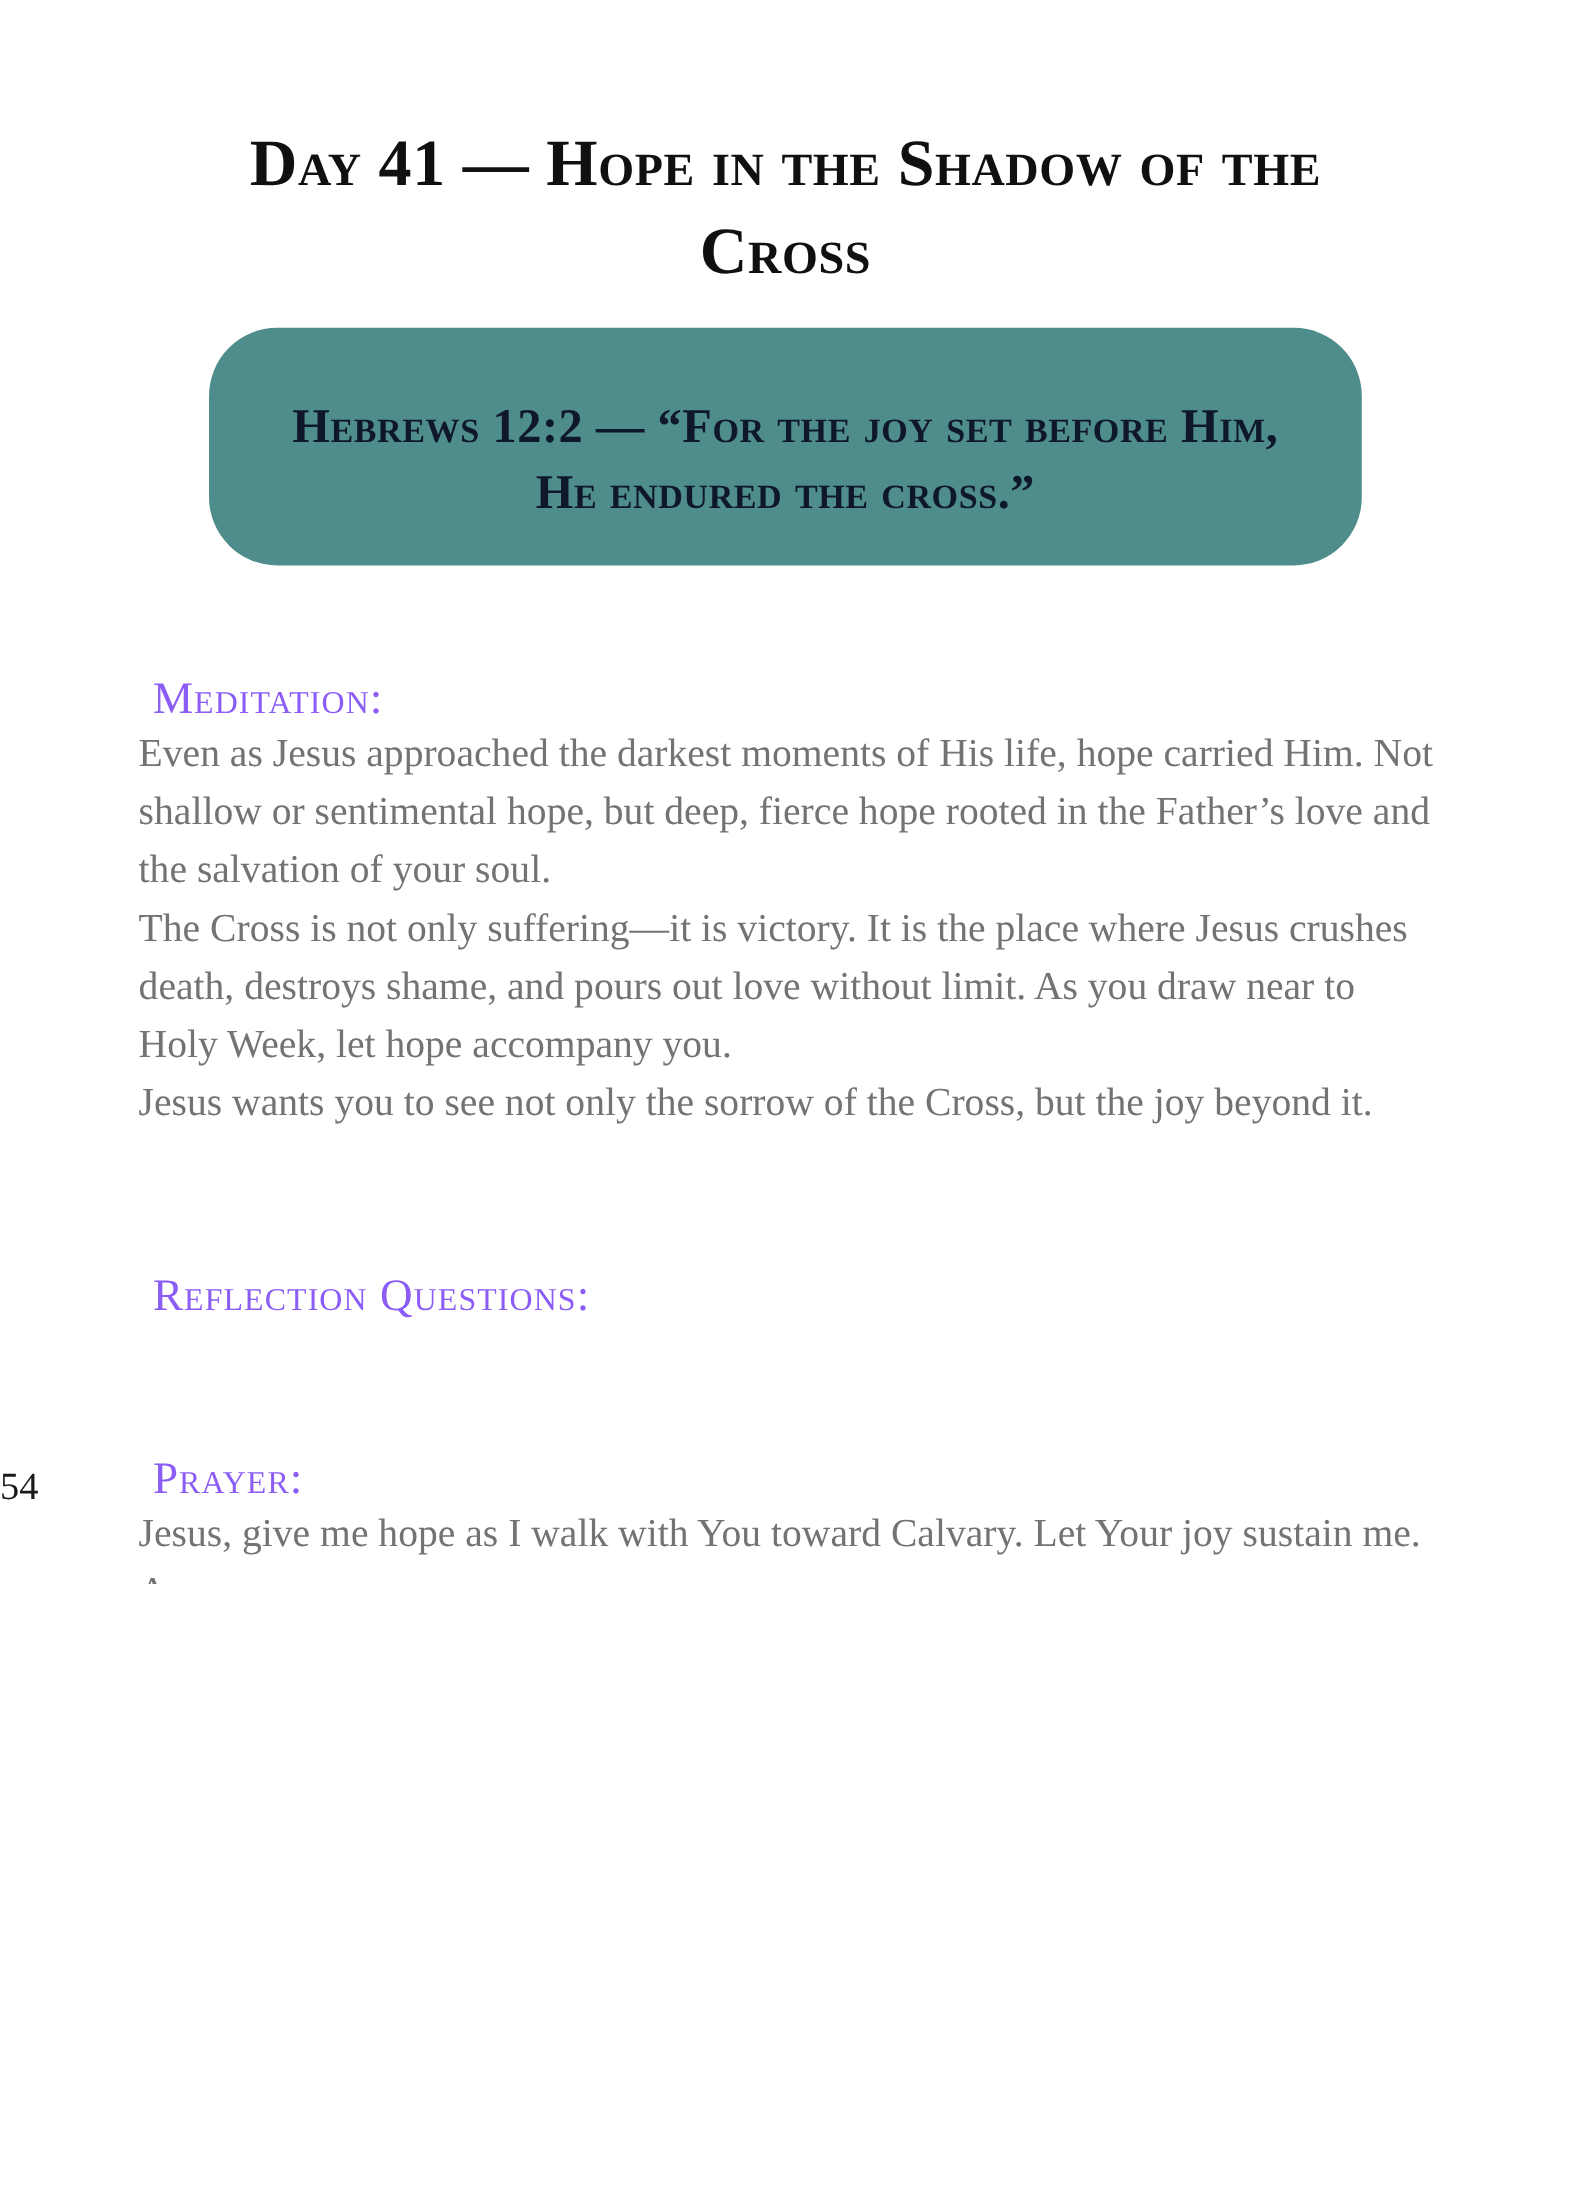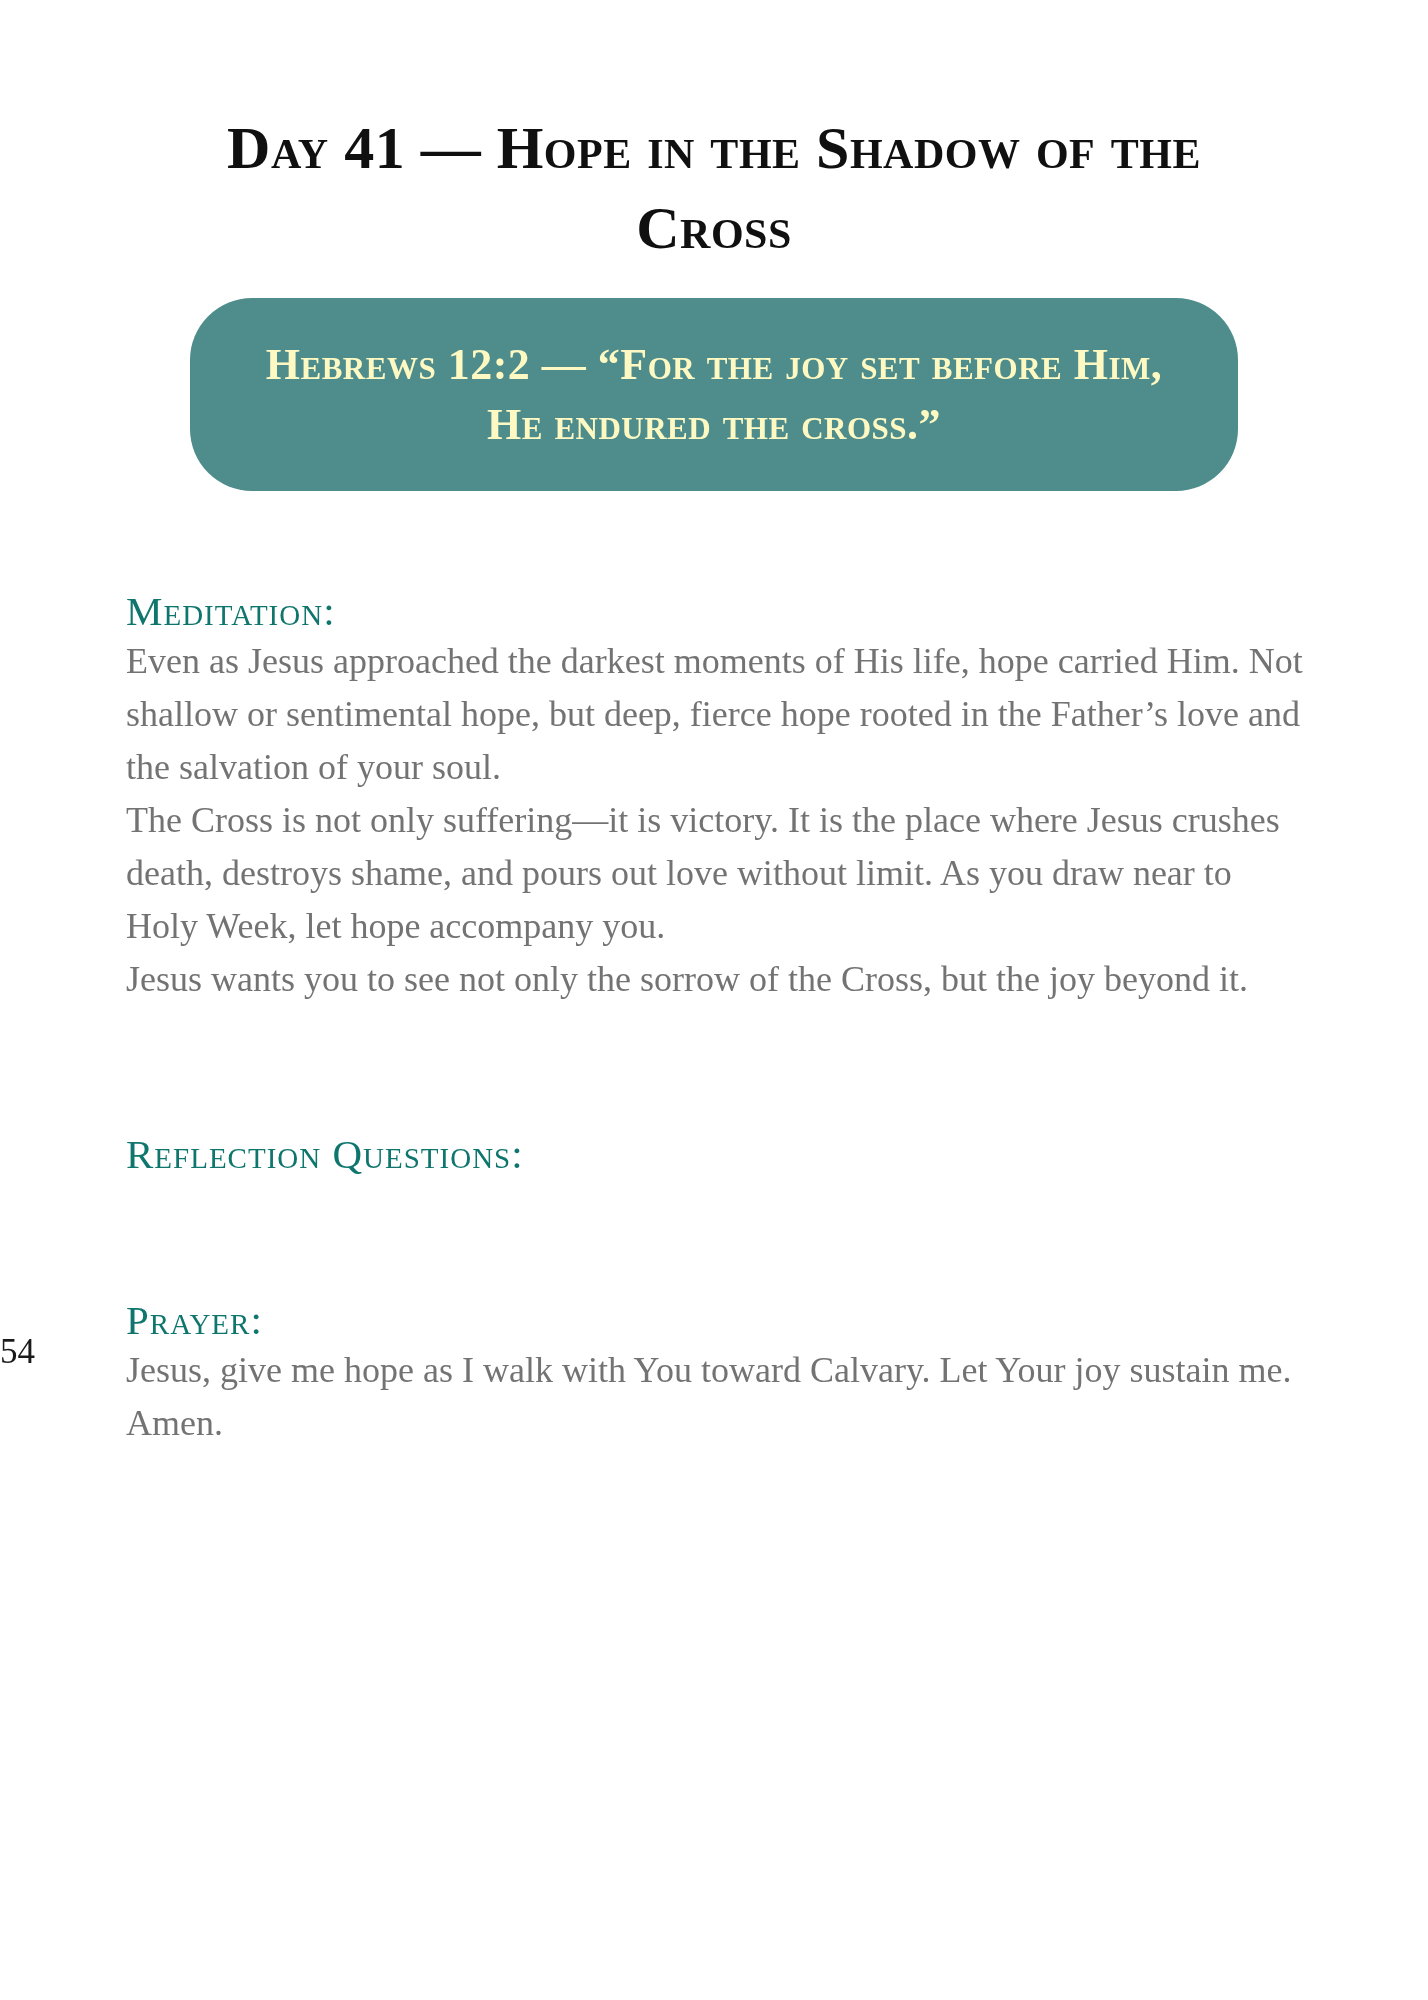--- a/index.html
+++ b/index.html
@@ -52,22 +52,23 @@
   }
   
   .content {
     margin: 0 122px 0 126px;
   }
   .section-heading {
     font-variant: small-caps;
     font-weight: 400;
     font-size: 41px;
     line-height: 48px;
-    color: #0f766e;
+    color: #8b5cf6;
     letter-spacing: 1px;
+    margin-left: 13px;
   }
   .meditation-section { margin-top: 96px; }
   .body-text p {
     margin: 0;
     font-size: 36px;
     line-height: 53px;
     color: #737373;
   }
   .reflection-section { margin-top: 124px; }
   .reflection-list {
@@ -90,21 +91,21 @@
   }
 </style>
 </head>
 <body>
 
 <div class="page">
 
   <h1 class="doc-title">Day 41 — Hope in the Shadow of the Cross</h1>
 
   <div class="verse-box" style="background:#4e8d8b;">
-    <div class="verse-text" style="color:#fef9c3;">Hebrews 12:2 — “For the joy set before Him, He endured the cross.”</div>
+    <div class="verse-text" style="color:#0f172a;margin-top:24px;">Hebrews 12:2 — “For the joy set before Him, He endured the cross.”</div>
   </div>
 
   <div class="content">
 
     <div class="meditation-section">
       <div class="section-heading">Meditation:</div>
       <div class="body-text">
         <p>Even as Jesus approached the darkest moments of His life, hope carried Him. Not shallow or sentimental hope, but deep, fierce hope rooted in the Father’s love and the salvation of your soul.</p>
         <p>The Cross is not only suffering—it is victory. It is the place where Jesus crushes death, destroys shame, and pours out love without limit. As you draw near to Holy Week, let hope accompany you.</p>
         <p>Jesus wants you to see not only the sorrow of the Cross, but the joy beyond it.</p>

